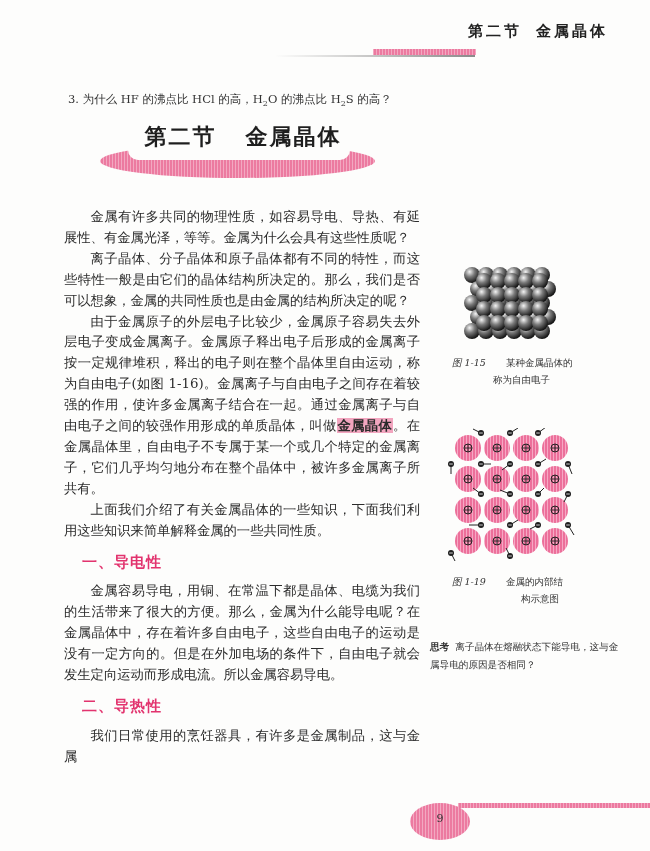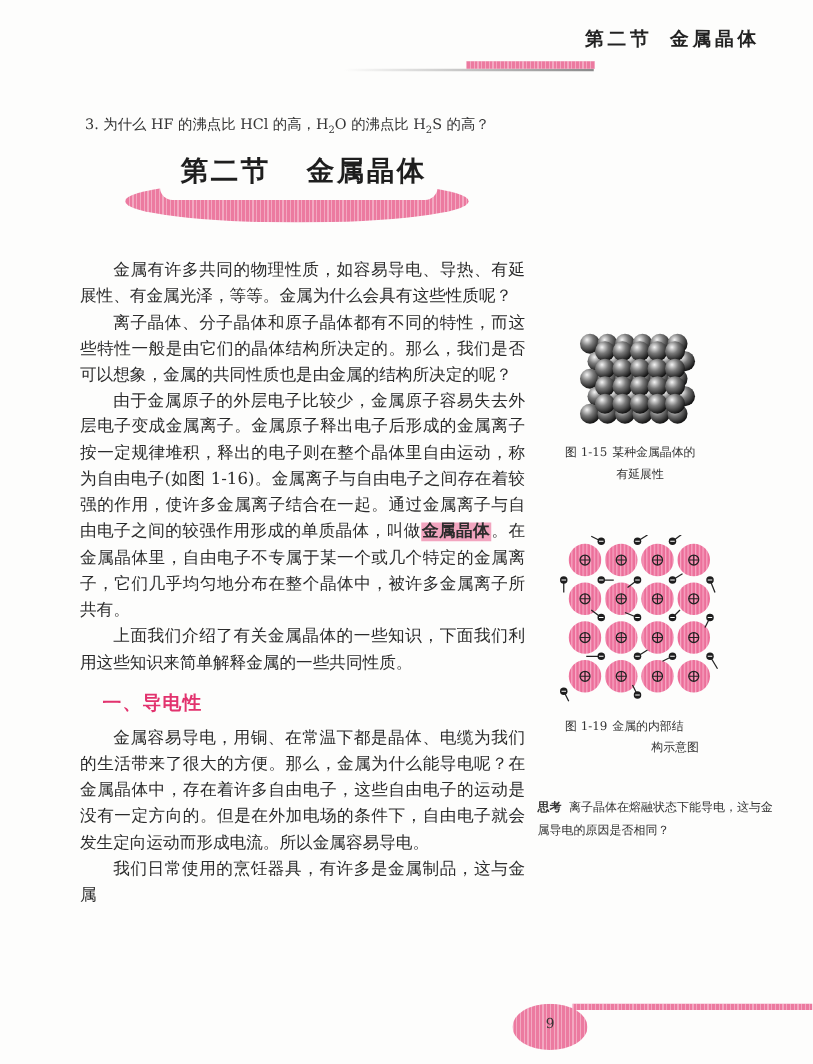--- a/index.html
+++ b/index.html
@@ -68,21 +68,21 @@
       font-family: "DejaVu Sans", sans-serif; font-weight: bold; font-size: 15px;
       color: #e2336e; letter-spacing: 1px;
     }
 
     
     .fig1 { position: absolute; left: 462px; top: 265px; width: 100px; height: 80px; }
     .cap {
       position: absolute; font-size: 9.5px; line-height: 17px; color: #333;
       white-space: nowrap;
     }
-    .cap .lbl { margin-right: 4px; }
+    .cap .lbl { margin-right: 20px; font-style: italic; }
     .fig2 { position: absolute; left: 448px; top: 428px; width: 130px; height: 140px; }
 
     .think {
       position: absolute; left: 430px; top: 638px; width: 190px;
       font-size: 9.6px; line-height: 18px; color: #333;
     }
     .think .tag { font-family: Liberation Serif, serif; font-weight: bold; margin-right: 6px; }
 
     
     .foot-line { position: absolute; left: 458px; top: 803px; width: 192px; height: 5px; }
@@ -113,20 +113,21 @@
   </div>
 </div>
 
 <div class="body">
   <p>金属有许多共同的物理性质，如容易导电、导热、有延展性、有金属光泽，等等。金属为什么会具有这些性质呢？</p>
   <p>离子晶体、分子晶体和原子晶体都有不同的特性，而这些特性一般是由它们的晶体结构所决定的。那么，我们是否可以想象，金属的共同性质也是由金属的结构所决定的呢？</p>
   <p><span>由于金属原子的外层电子比较少，金属原子容易失去外层电子变成金属离子。金属原子释出电子后形成的金属离子按一定规律堆积，释出的电子则在整个晶体里自由运动，称为自由电子(如图 1-16)。金属离子与自由电子之间存在着较强的作用，使许多金属离子结合在一起。通过金属离子与自由电子之间的较强作用形成的单质晶体，叫做</span><span class="hl">金属晶体</span><span>。在金属晶体里，自由电子不专属于某一个或几个特定的金属离子，它们几乎均匀地分布在整个晶体中，被许多金属离子所共有。</span></p>
   <p>上面我们介绍了有关金属晶体的一些知识，下面我们利用这些知识来简单解释金属的一些共同性质。</p>
   <h3>一、导电性</h3>
   <p>金属容易导电，用铜、在常温下都是晶体、电缆为我们的生活带来了很大的方便。那么，金属为什么能导电呢？在金属晶体中，存在着许多自由电子，这些自由电子的运动是没有一定方向的。但是在外加电场的条件下，自由电子就会发生定向运动而形成电流。所以金属容易导电。</p>
+  <h3>二、导热性</h3>
   <p>我们日常使用的烹饪器具，有许多是金属制品，这与金属</p>
 </div>
 
 <svg class="fig1" viewBox="0 0 100 80">
   <defs>
     <radialGradient id="ball" cx="35%" cy="30%" r="70%">
       <stop offset="0%" stop-color="#f4f4f4"></stop>
       <stop offset="45%" stop-color="#7a7a7a"></stop>
       <stop offset="100%" stop-color="#151515"></stop>
     </radialGradient>
@@ -180,21 +181,21 @@
       <circle cx="22" cy="58" r="8" fill="url(#ball)"></circle>
       <circle cx="36" cy="58" r="8" fill="url(#ball)"></circle>
       <circle cx="50" cy="58" r="8" fill="url(#ball)"></circle>
       <circle cx="64" cy="58" r="8" fill="url(#ball)"></circle>
       <circle cx="78" cy="58" r="8" fill="url(#ball)"></circle>
     </g>
 </svg>
 <div class="cap" style="left:452px;top:354px;">
   <span class="lbl">图 1-15</span><span>某种金属晶体的</span>
 </div>
-<div class="cap" style="left:493px;top:371px;">有延展性</div>
+<div class="cap" style="left:493px;top:371px;">称为自由电子</div>
 
 <svg class="fig2" viewBox="0 0 130 140">
   <defs>
     <pattern id="stripes" width="3" height="3" patternUnits="userSpaceOnUse">
       <rect width="3" height="3" fill="#ec6f9a"></rect>
       <rect width="1" height="3" fill="#f6a8c4"></rect>
     </pattern>
   </defs>
   <g id="ions">
       <circle cx="20" cy="20" r="13" fill="url(#stripes)"></circle>

